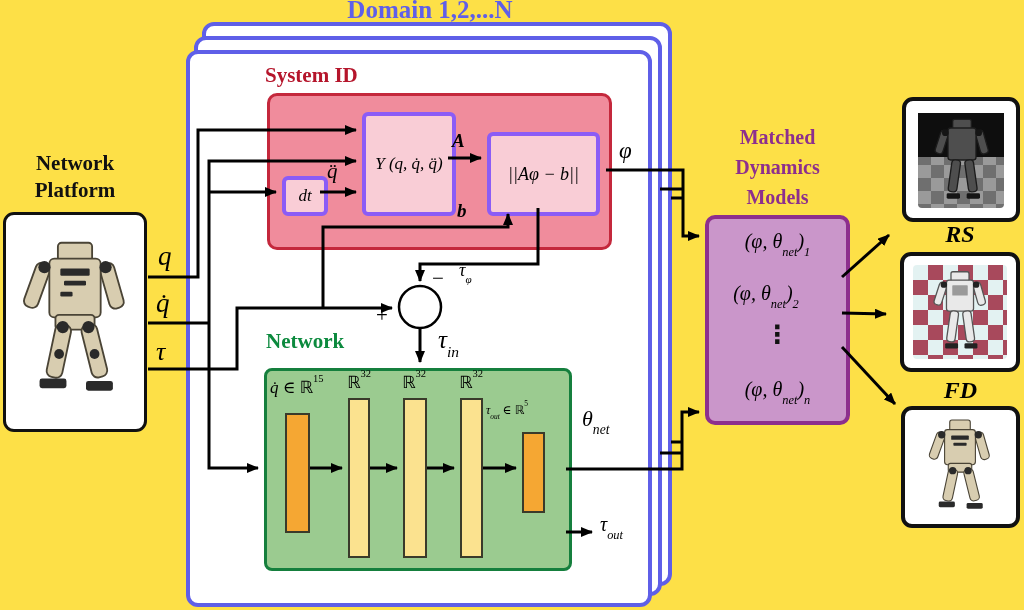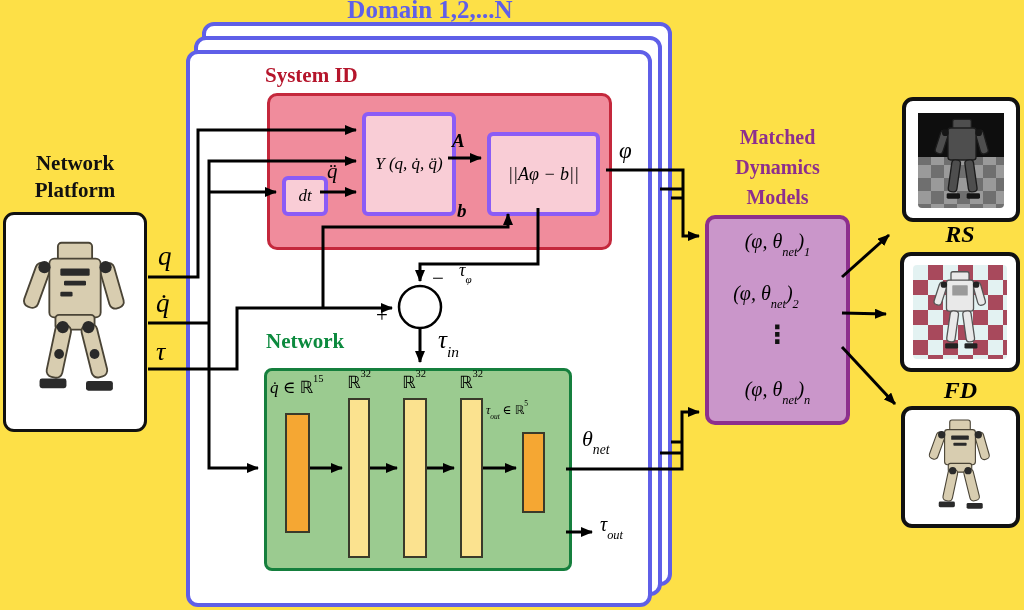--- a/index.html
+++ b/index.html
@@ -263,20 +263,20 @@
   <div class="abs math mbold" style="left:457px;top:200px;font-size:19px;">b</div>
   <div class="abs math" style="left:619px;top:138px;font-size:23px;">φ</div>
   <div class="abs" style="left:432px;top:266px;font-size:21px;">−</div>
   <div class="abs" style="left:376px;top:303px;font-size:21px;">+</div>
   <div class="abs math" style="left:459px;top:260px;font-size:18px;text-align:right;">
     <span>τ</span><sub>φ</sub>
   </div>
   <div class="abs math" style="left:438px;top:326px;font-size:25px;">
     <span>τ</span><sub>in</sub>
   </div>
-  <div class="abs math" style="left:582px;top:426px;font-size:22px;">
+  <div class="abs math" style="left:582px;top:406px;font-size:22px;">
     <span>θ</span><sub>net</sub>
   </div>
   <div class="abs math" style="left:600px;top:513px;font-size:20px;">
     <span>τ</span><sub>out</sub>
   </div>
 
 </div>
 
 </body></html>

